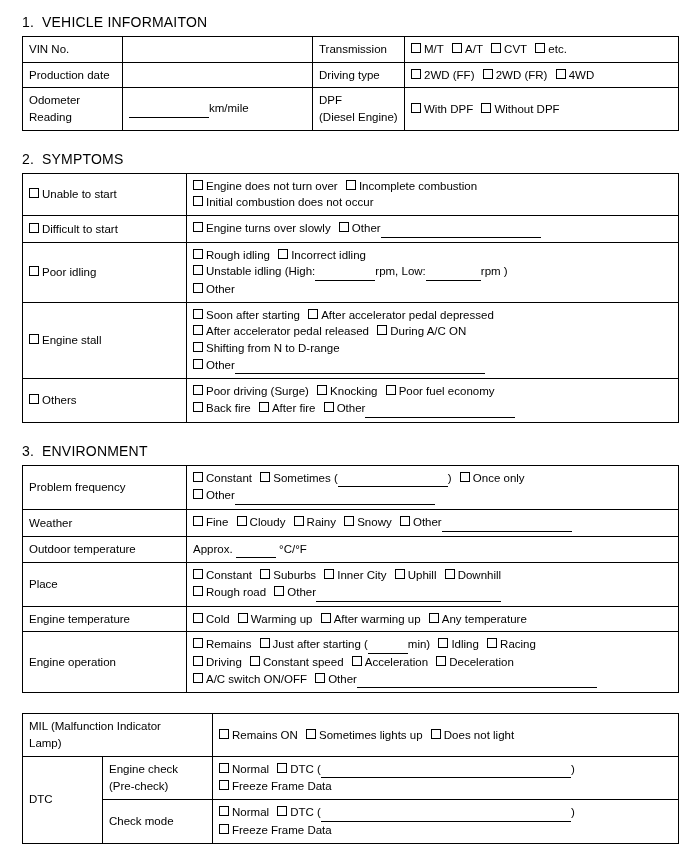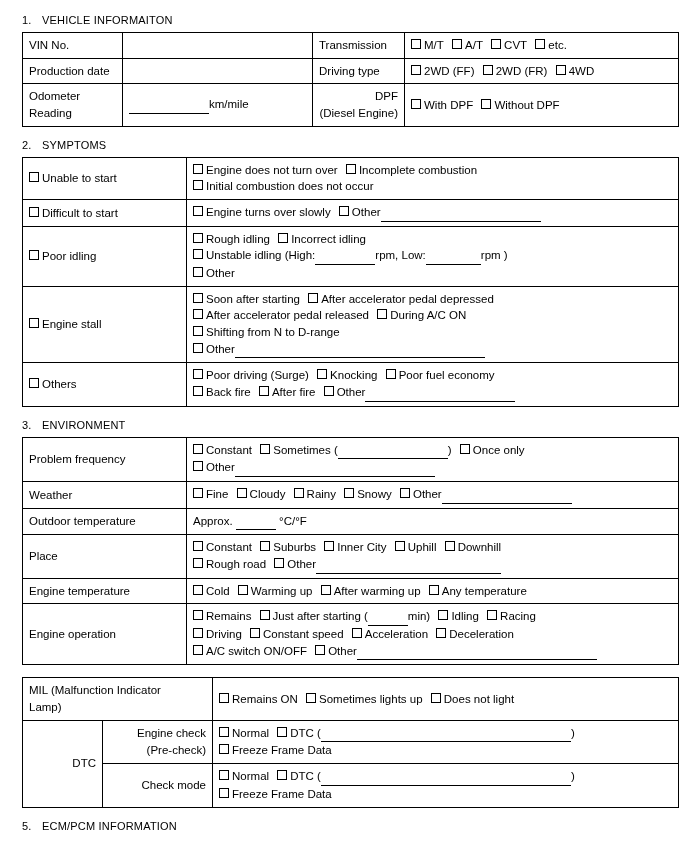--- a/index.html
+++ b/index.html
@@ -15,42 +15,42 @@
     font-size: 11.5px;
     position: relative;
     overflow: hidden;
   }
   .page {
     padding: 14px 12px 0 22px;
     box-sizing: border-box;
     width: 700px;
   }
   .section-title {
-    font-size: 11px;
+    font-size: 14px;
     margin: 0 0 6px 0;
     letter-spacing: 0.2px;
   }
   .section-title .num {
     display: inline-block;
     width: 20px;
   }
   table.form {
     border-collapse: collapse;
     width: 656px;
     table-layout: fixed;
-    margin-bottom: 12px;
+    margin-bottom: 20px;
   }
   table.form td {
     border: 1px solid #000000;
     padding: 4px 6px;
     vertical-align: middle;
     font-size: 11.5px;
     line-height: 1.45;
   }
-  td.center { text-align: right; }
+  td.center { text-align: left; }
   .cb {
     display: inline-block;
     width: 8px;
     height: 8px;
     border: 1px solid #000;
     margin-right: 3px;
     position: relative;
     top: 0px;
     vertical-align: baseline;
   }

